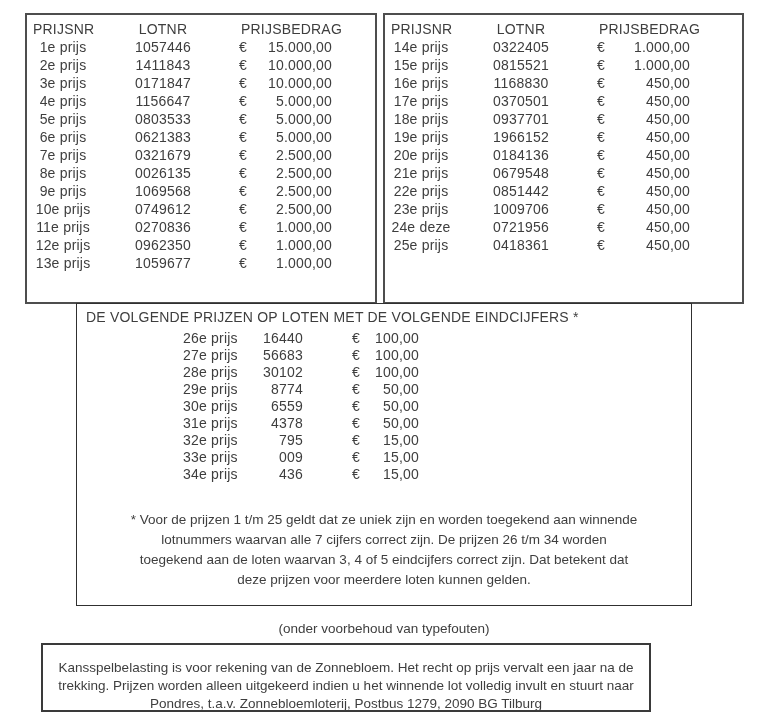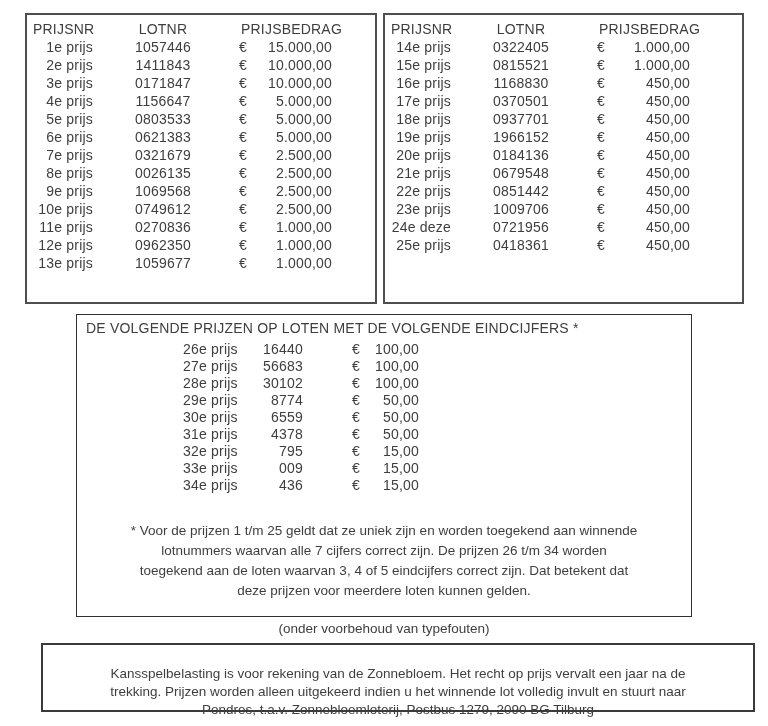--- a/index.html
+++ b/index.html
@@ -5,30 +5,30 @@
   html,body{margin:0;padding:0;}
   body{
     width:768px;height:726px;background:#ffffff;position:relative;
     font-family:"Liberation Sans", sans-serif;color:#3e3e3e;
     overflow:hidden;
   }
   .box{position:absolute;background:#fff;box-sizing:border-box;}
   .box-top{border:2px solid #4e4e4e;padding-top:5px;}
   .box-left{left:25px;top:13px;width:352px;height:291px;}
   .box-right{left:383px;top:13px;width:361px;height:291px;}
-  .box-middle{left:76px;top:314px;width:616px;height:303px;border:1px solid #303030;padding-top:5px;}
-  .box-footer{left:41px;top:643px;width:714px;height:69px;border:2px solid #3a3a3a;padding-top:20px;}
+  .box-middle{left:76px;top:303px;width:616px;height:303px;border:1px solid #303030;padding-top:5px;}
+  .box-footer{left:41px;top:643px;width:610px;height:69px;border:2px solid #3a3a3a;padding-top:14px;}
 
   
   .trow{
     display:grid;grid-template-columns:60px 140px 1fr;
     padding-left:6px;height:18px;line-height:18px;
     font-size:14px;letter-spacing:0.2px;white-space:nowrap;
   }
-  .c1{text-align:right;}
+  .c1{text-align:center;}
   .c2{text-align:center;}
   .c3h{padding-left:8px;}
   .c3{margin-left:6px;width:93px;display:flex;justify-content:space-between;}
 
   
   .m-title{font-size:14px;line-height:17px;padding-left:9px;letter-spacing:0.2px;margin-bottom:4px;white-space:nowrap;}
   .mrow{
     display:grid;grid-template-columns:64px 56px auto;
     margin-left:106px;height:17px;line-height:17px;
     font-size:14px;letter-spacing:0.2px;white-space:nowrap;

